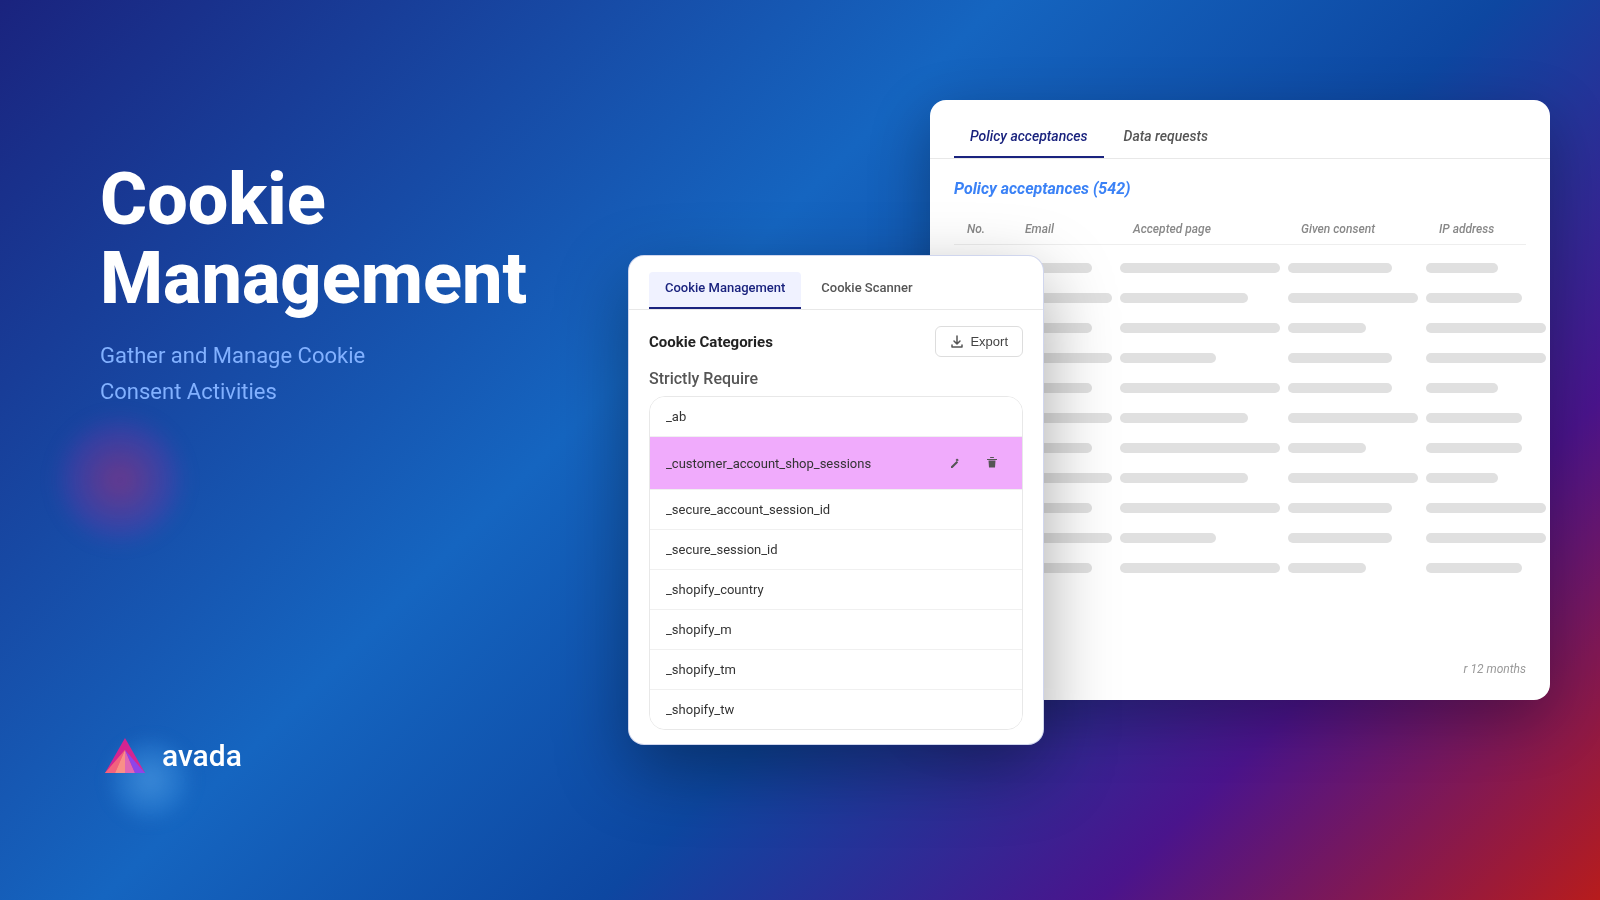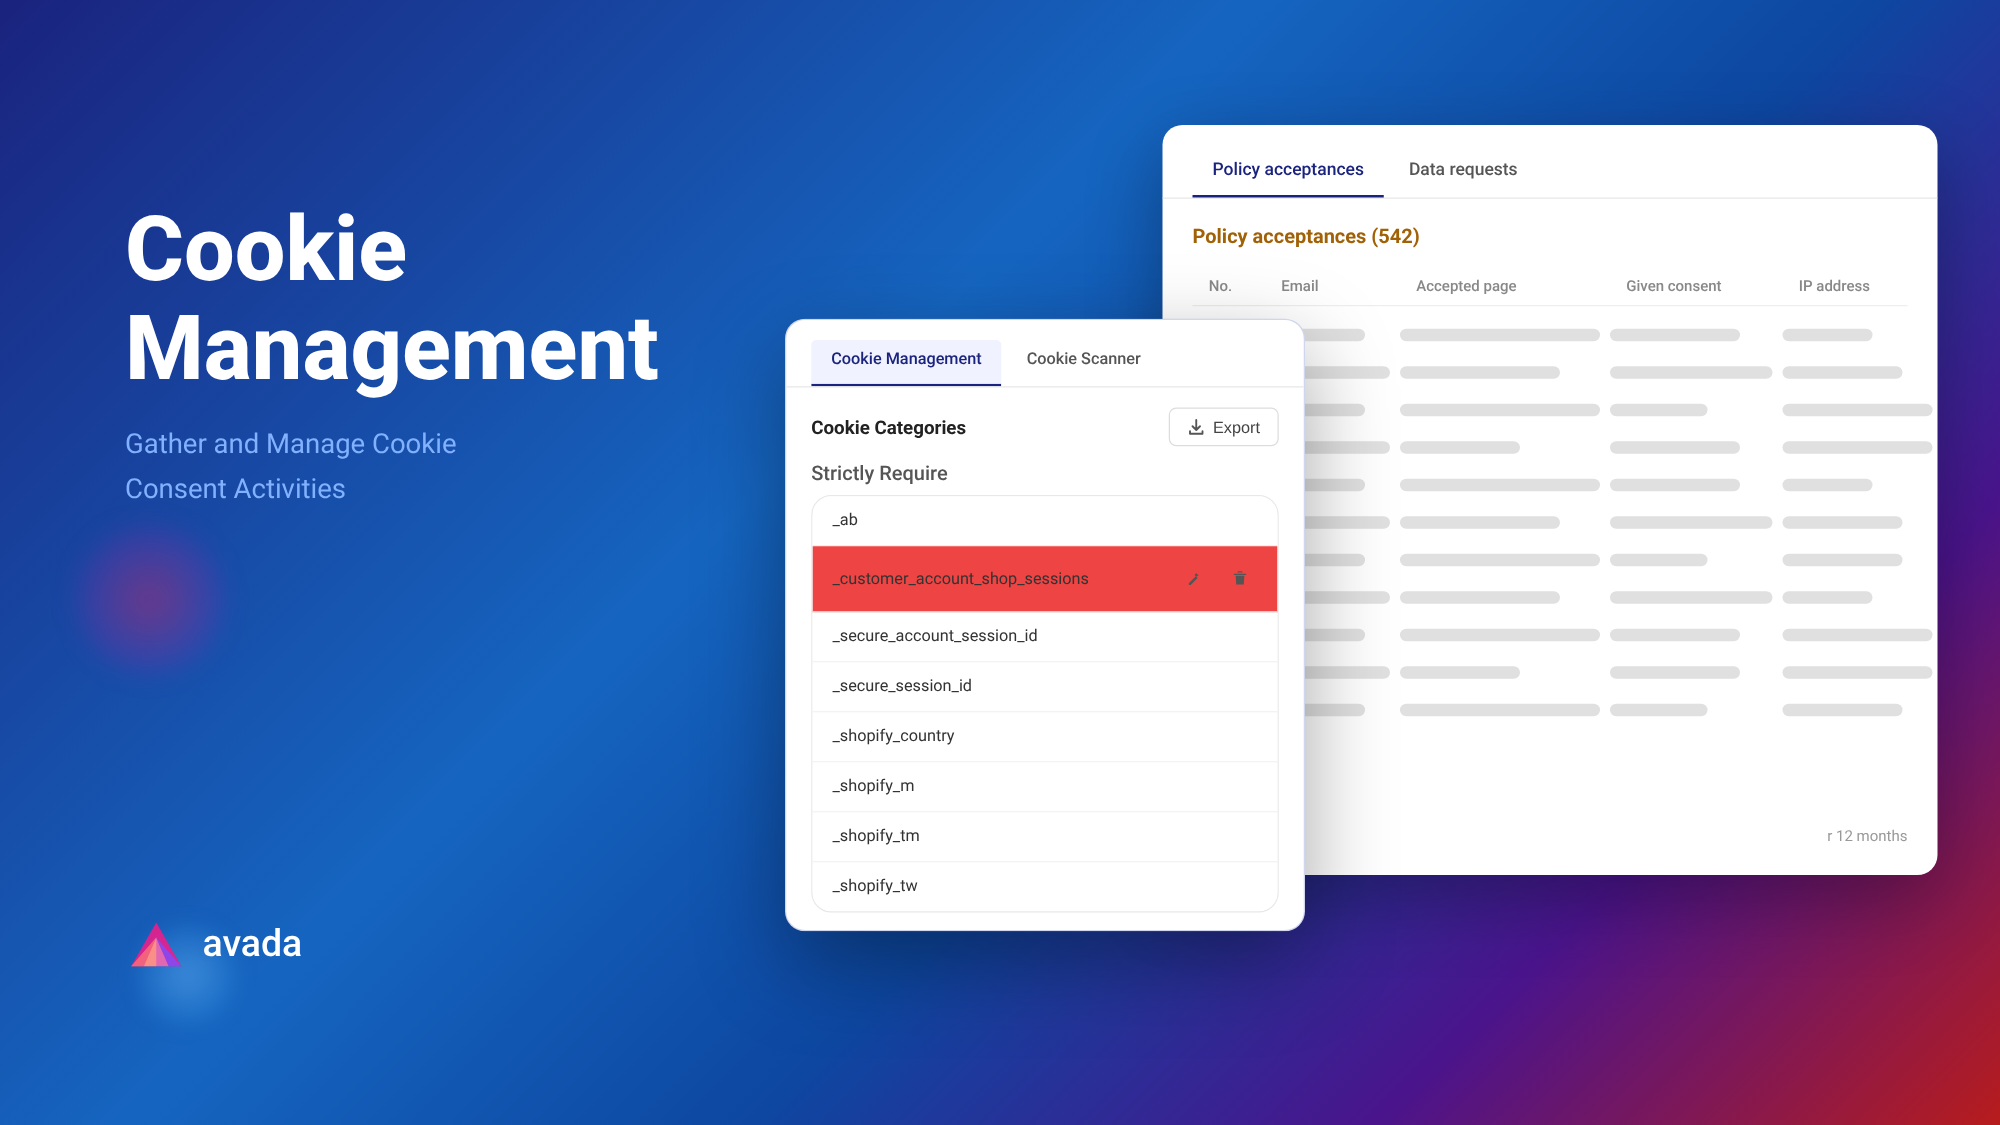--- a/index.html
+++ b/index.html
@@ -86,20 +86,21 @@
       right: 50px;
       top: 100px;
       width: 620px;
       height: 600px;
       background: #ffffff;
       border-radius: 16px;
       box-shadow: 0 20px 60px rgba(0,0,0,0.3);
       z-index: 5;
       overflow: hidden;
       padding: 0;
+      font-style: italic;
     }
 
     .panel-tabs {
       display: flex;
       gap: 4px;
       padding: 20px 24px 0 24px;
       border-bottom: 1px solid #e8e8e8;
     }
 
     .panel-tab {
@@ -116,21 +117,21 @@
       border-bottom: 2px solid #1a237e;
     }
 
     .panel-content {
       padding: 20px 24px;
     }
 
     .panel-title {
       font-size: 16px;
       font-weight: 700;
-      color: #a16207;
+      color: #3b82f6;
       margin-bottom: 16px;
     }
 
     .table-header {
       display: grid;
       grid-template-columns: 50px 100px 160px 130px 120px 100px;
       gap: 8px;
       padding: 8px 0;
       border-bottom: 1px solid #eee;
       margin-bottom: 8px;
@@ -260,21 +261,21 @@
       display: flex;
       align-items: center;
       justify-content: space-between;
       background: #fff;
       cursor: default;
     }
 
     .cookie-item:last-child { border-bottom: none; }
 
     .cookie-item.highlighted {
-      background: #ef4444;
+      background: #f0abfc;
     }
 
     .cookie-item-actions {
       display: flex;
       gap: 8px;
     }
 
     .action-icon {
       width: 28px;
       height: 28px;

